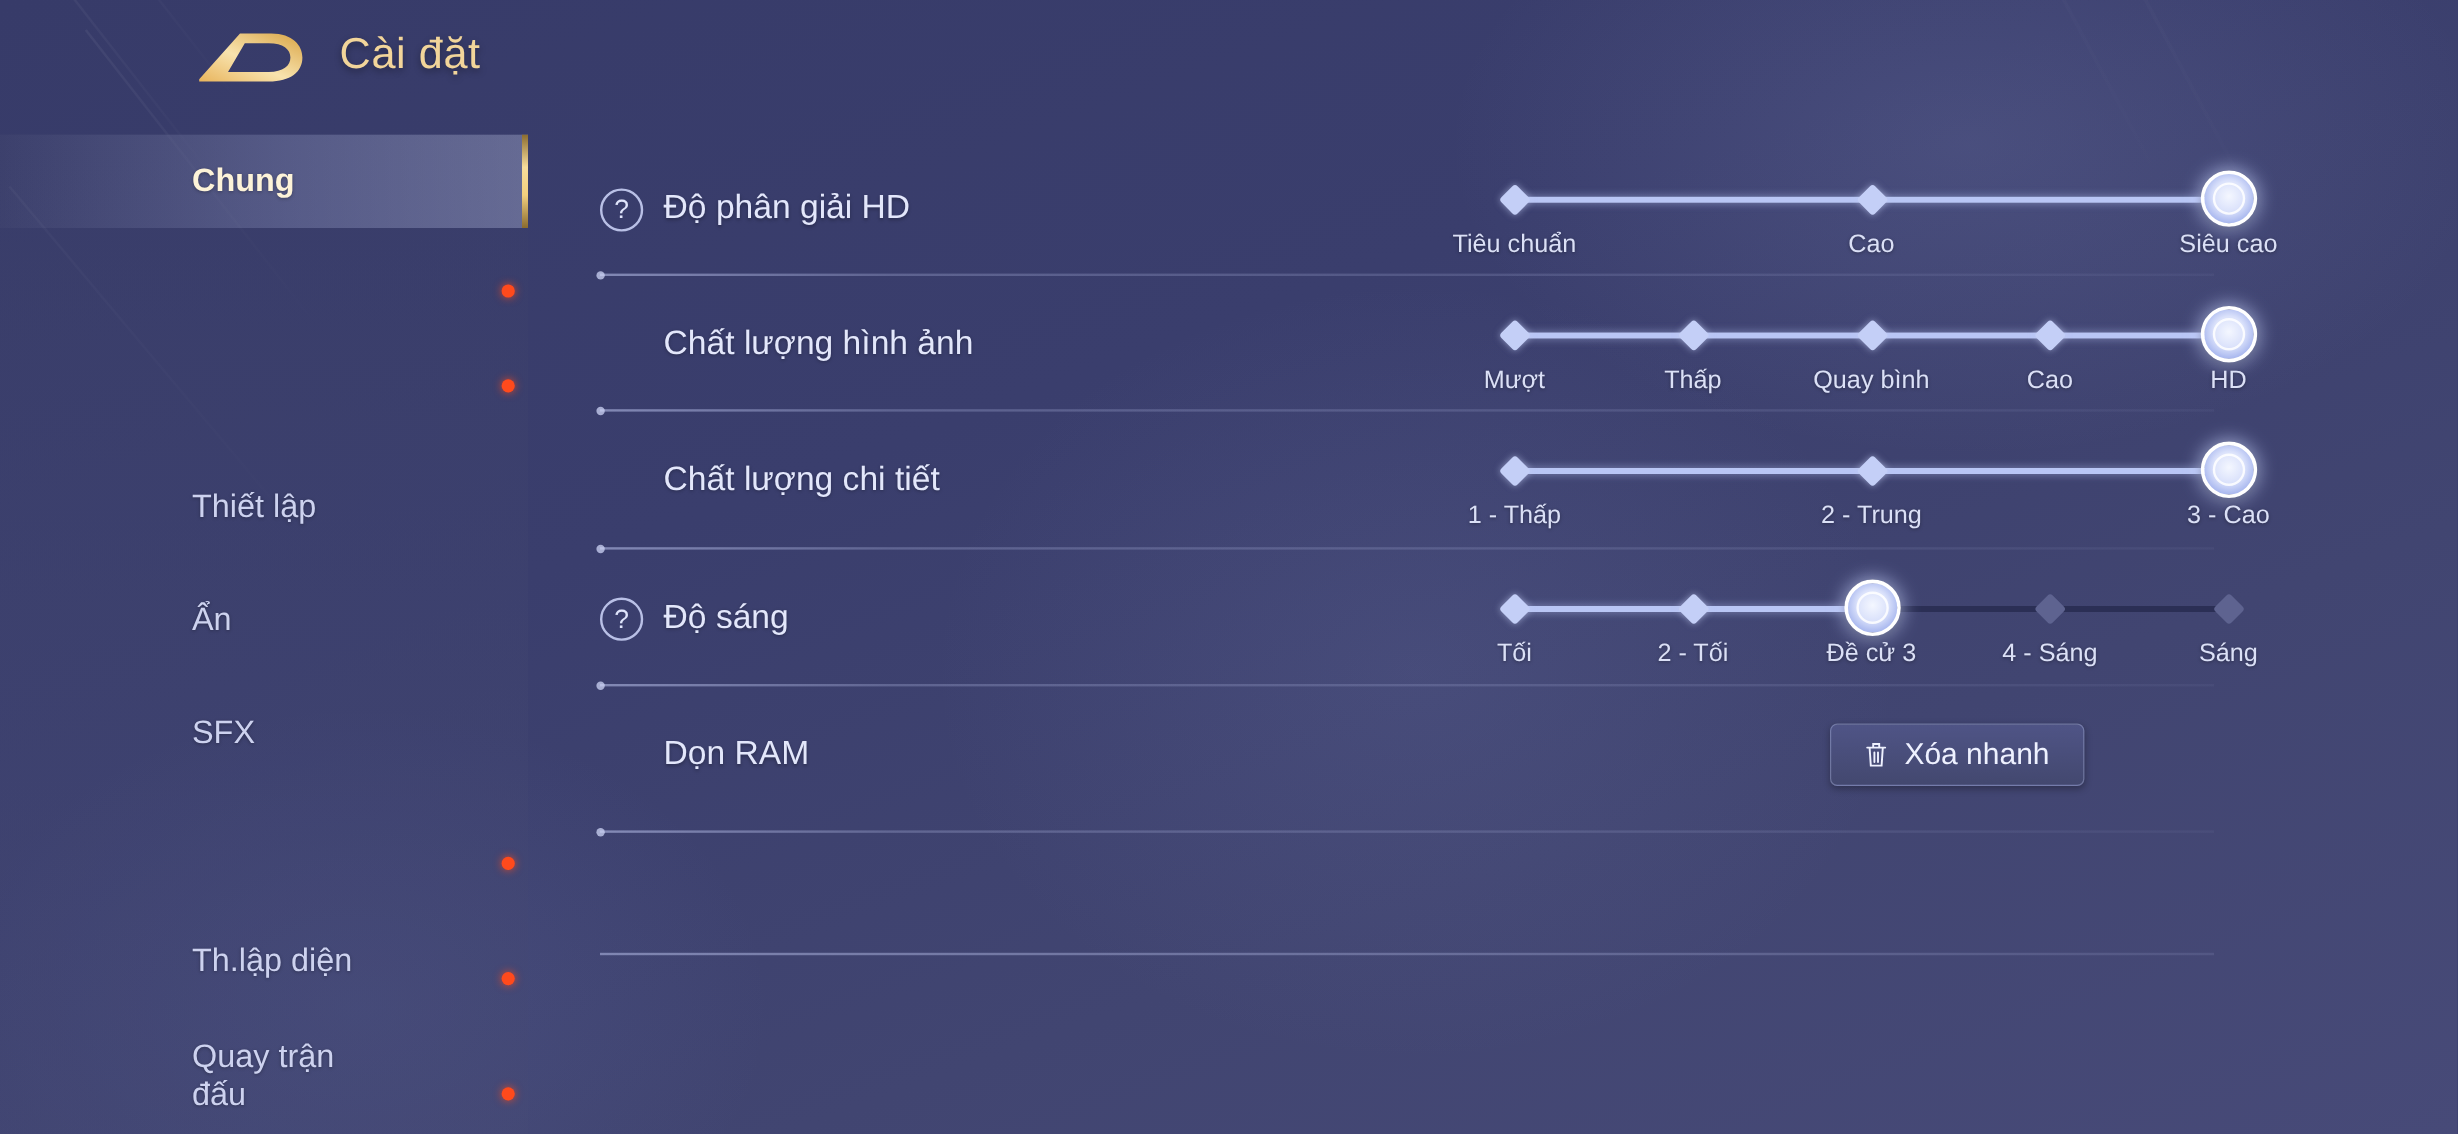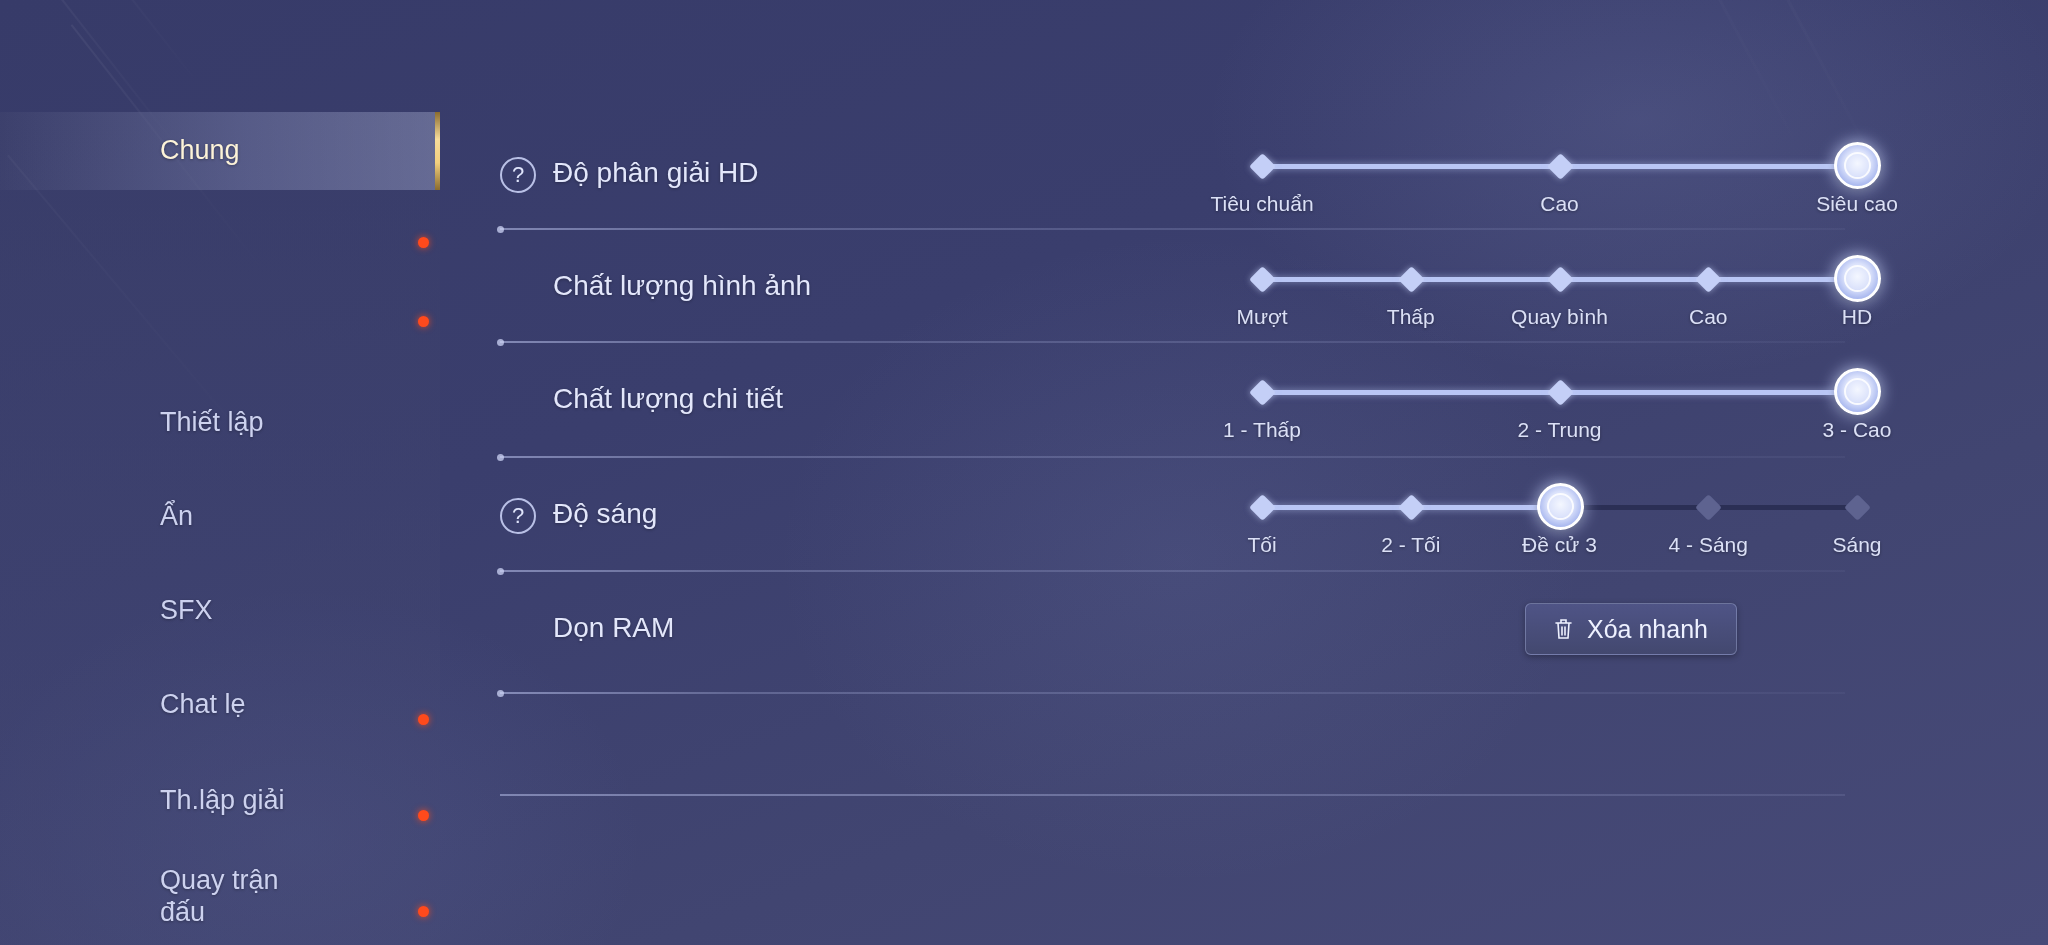--- a/index.html
+++ b/index.html
@@ -48,21 +48,21 @@
     position:absolute; left:0; width:440px; height:78px;
     display:flex; align-items:center;
   }
   .side-item .label {
     padding-left:160px; font-size:27px; color:#cdd2ef; line-height:1.18;
     text-shadow:0 1px 3px rgba(0,0,0,.3); width:330px;
   }
   .side-item.active {
     background:linear-gradient(90deg, rgba(255,255,255,0.02) 0%, rgba(190,198,240,0.22) 55%, rgba(205,212,245,0.30) 100%);
   }
-  .side-item.active .label { color:#fdf3d8; }
+  .side-item.active .label { color:#fdf3d8;font-weight:bold; }
   .side-item.active::after {
     content:""; position:absolute; right:0; top:0; width:5px; height:100%;
     background:linear-gradient(180deg,#8a6b2e,#f7dc9b 35%,#f2cf7e 65%,#8a6b2e);
   }
   .dot {
     position:absolute; left:418px; width:11px; height:11px; border-radius:50%;
     background:#ff4a1c; box-shadow:0 0 7px rgba(255,74,28,.85);
   }
 
   
@@ -135,39 +135,52 @@
 
 <div id="root">
 
   <div class="streak s1"></div>
   <div class="streak s2"></div>
   <div class="streak s3"></div>
   <div class="streak s4"></div>
   <div class="streak s5"></div>
   <div class="streak s6"></div>
 
+  <div class="header">
+    <div class="logo">
+      <svg viewBox="0 0 96 52">
+        <defs>
+          <linearGradient id="gold" x1="0" y1="1" x2="1" y2="0">
+            <stop offset="0%" stop-color="#e8b45c"></stop>
+            <stop offset="45%" stop-color="#f8e3ae"></stop>
+            <stop offset="100%" stop-color="#d9a445"></stop>
+          </linearGradient>
+        </defs>
+        <path d="M6 44 L40 6 L66 6 C84 6 92 16 92 26 C92 38 82 46 64 46 L6 46 Z
+                 M30 38 L64 38 C76 38 82 33 82 26 C82 19 76 14 64 14 L44 14 Z" fill="url(#gold)"></path>
+      </svg>
+    </div>
+    <div class="app-title">Cài đặt</div>
+  </div>
 
   <div class="sidebar">
     <div class="side-item active" style="top:0px">
       <span class="label">Chung</span>
     </div>
     <div class="side-item" style="top:366px">
       <span class="label">Ẩn</span>
     </div>
     <div class="side-item" style="top:272px">
       <span class="label">Thiết lập</span>
     </div>
     <div class="side-item" style="top:460px">
       <span class="label">SFX</span>
     </div>
-    <div class="side-item" style="top:554px">
-      <span class="label">Chat lẹ</span>
-    </div>
     <div class="side-item" style="top:650px">
-      <span class="label">Th.lập giải</span>
+      <span class="label">Th.lập diện</span>
     </div>
     <div class="side-item" style="top:746px">
       <span class="label">Quay trận đấu</span>
     </div>
 
     <div class="dot" style="top:125px"></div>
     <div class="dot" style="top:204px"></div>
     <div class="dot" style="top:602px"></div>
     <div class="dot" style="top:698px"></div>
     <div class="dot" style="top:794px"></div>

